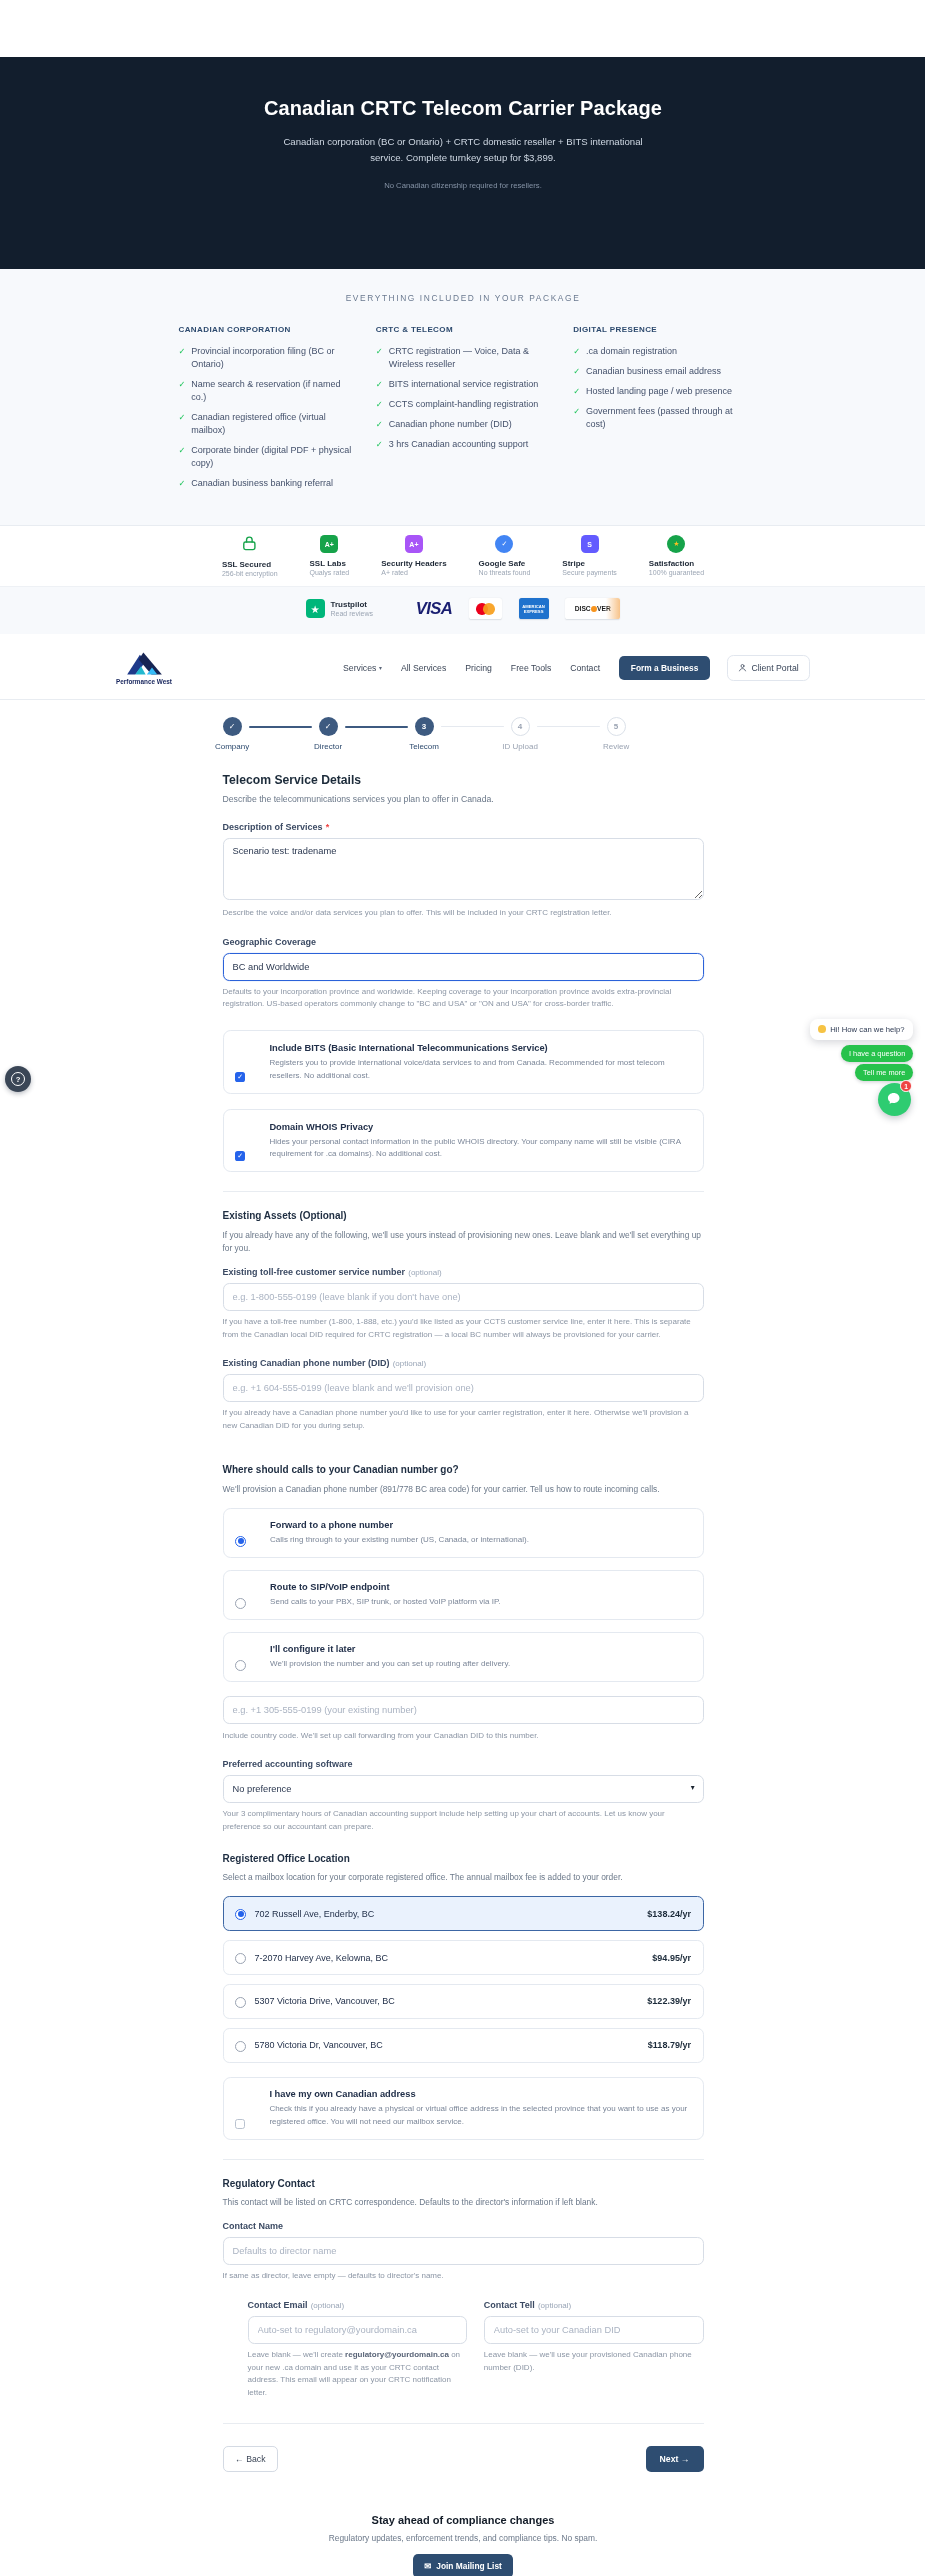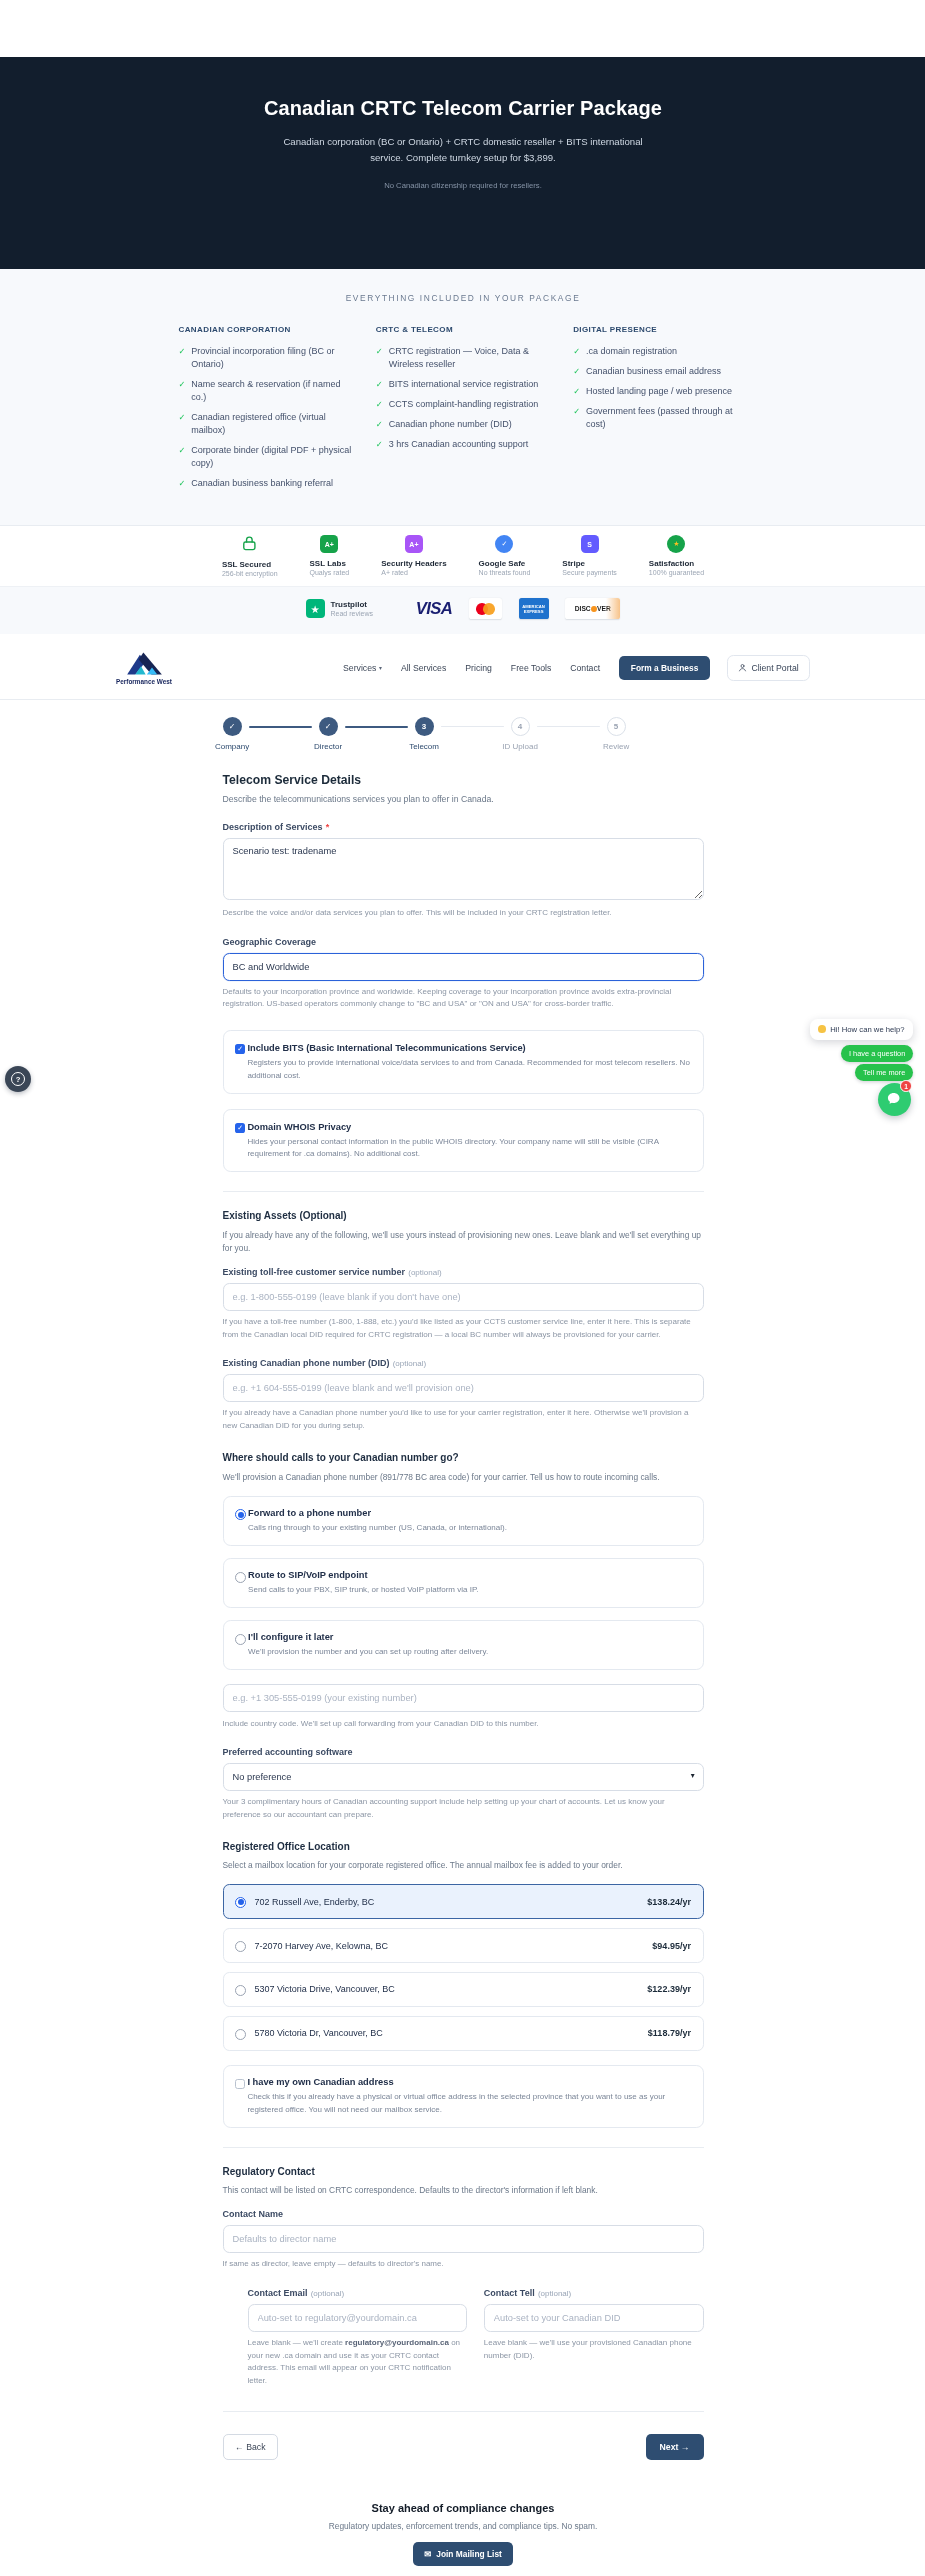--- a/index.html
+++ b/index.html
@@ -74,21 +74,21 @@
   .opt { color:#9aa6b7; font-weight:normal; font-size:8px; }
   .f-help { font-size:8px; line-height:1.6; color:#8c96a5; margin-top:5.1px; }
   textarea.f-input { height:62px; resize:vertical; padding-top:7px; }
   .f-input { width:100%; border:0.6px solid #d7dde6; border-radius:6.4px; padding:0 9px; height:28px; font-size:9.3px; color:#2b3850; font-family:inherit; background:#fff; }
   .f-input::placeholder { color:#aab3c2; }
   .f-input.focused { border:1.3px solid #2b62d9; box-shadow:0 0 0 0.6px rgba(43,98,217,.12); }
   .f-group { margin-bottom:16.7px; }
   .sect-title { font-size:10px; font-weight:bold; color:#1e2d41; margin-bottom:7.7px; }
   .sect-text { font-size:8.4px; line-height:1.6; color:#6b7889; margin-bottom:11.6px; }
   .divider { height:0.6px; background:#e8ecf1; margin:19px 0 18px; }
-  .opt-card { border:0.6px solid #e4e9f0; border-radius:7.7px; padding:11.6px 11.6px 10.3px; display:flex; gap:2px; margin-bottom:11.6px; background:#fff; cursor:pointer; }
+  .opt-card { border:0.6px solid #e4e9f0; border-radius:7.7px; padding:11.6px 11.6px 10.3px; display:flex; gap:24px; margin-bottom:11.6px; background:#fff; cursor:pointer;align-items:flex-end; }
   .cb { width:10.3px; height:10.3px; border-radius:2.6px; background:#2563eb; color:#fff; font-size:7px; display:flex; align-items:center; justify-content:center; margin-top:1.3px; flex:0 0 auto; }
   .cb.empty { background:#fff; border:1px solid #b9c2cf; }
   .radio { width:11px; height:11px; border-radius:50%; border:1.3px solid #9aa3b2; background:#fff; margin-top:1.3px; flex:0 0 auto; position:relative; }
   .radio.on { border-color:#2563eb; }
   .radio.on::after { content:""; position:absolute; inset:1.6px; border-radius:50%; background:#2563eb; }
   .oc-title { font-size:9.3px; font-weight:bold; color:#22304a; }
   .oc-desc { font-size:8px; line-height:1.6; color:#7b8698; margin-top:3.9px; }
   .office-row { border:0.6px solid #e4e9f0; border-radius:6.4px; padding:10.3px 11.6px; display:flex; align-items:center; gap:8.4px; margin-bottom:9px; cursor:pointer; background:#fff;justify-content:space-between; }
   .office-row.selected { background:#eaf2fd; border-color:#3c66a4; }
   .office-addr { font-size:9px; color:#22304a; }
@@ -395,21 +395,21 @@
 
   <div class="f-group">
     <div class="f-label">
         <span>Existing Canadian phone number (DID)</span>
         <span class="opt">(optional)</span>
       </div>
     <input class="f-input" placeholder="e.g. +1 604-555-0199 (leave blank and we'll provision one)" style="">
     <div class="f-help">If you already have a Canadian phone number you'd like to use for your carrier registration, enter it here. Otherwise we'll provision a new Canadian DID for you during setup.</div>
   </div>
 
-  <div class="sect-title" style="margin-top:19px">Where should calls to your Canadian number go?</div>
+  <div class="sect-title" style="margin-top:31px">Where should calls to your Canadian number go?</div>
   <div class="sect-text">We'll provision a Canadian phone number (891/778 BC area code) for your carrier. Tell us how to route incoming calls.</div>
 
   <div class="opt-card">
     <span class="radio on"></span>
     <div>
       <div class="oc-title">Forward to a phone number</div>
       <div class="oc-desc">Calls ring through to your existing number (US, Canada, or international).</div>
     </div>
   </div>
   <div class="opt-card">

